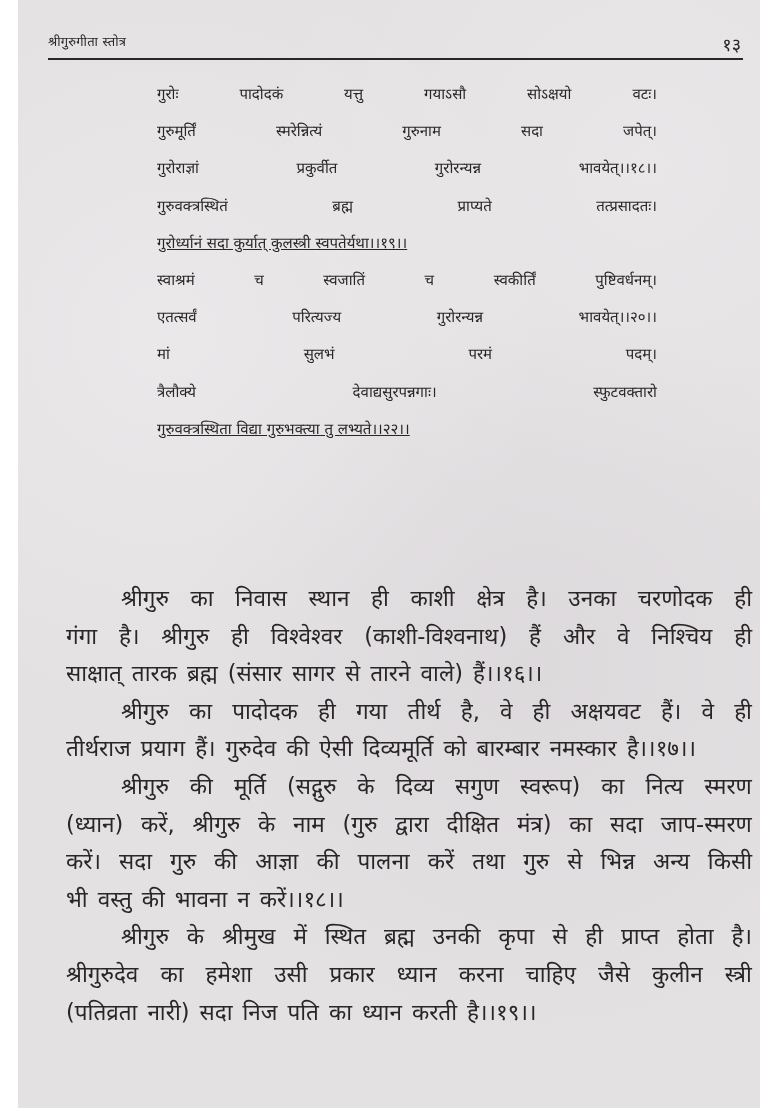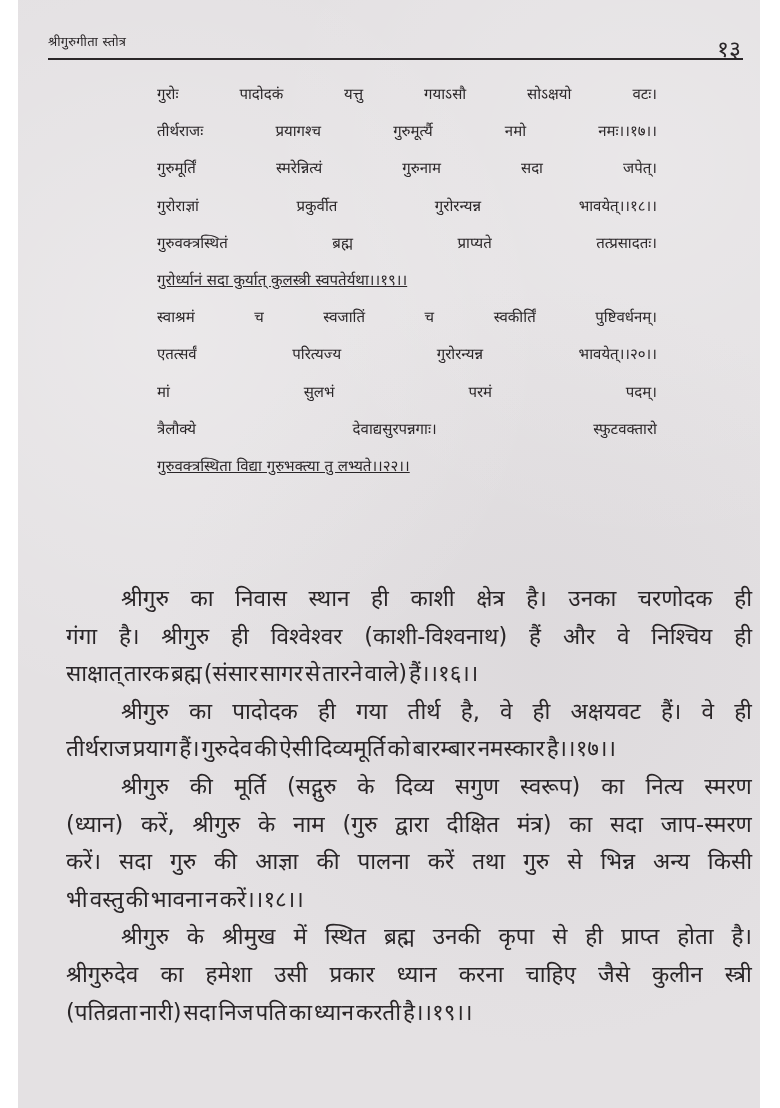--- a/index.html
+++ b/index.html
@@ -39,21 +39,21 @@
     position: absolute;
     left: 0;
     top: 2px;
     font-size: 13px;
     letter-spacing: 0.2px;
   }
   .running-head .page-no {
     position: absolute;
     right: 2px;
     top: 2px;
-    font-size: 23px;
+    font-size: 18px;
   }
   .verses {
     position: absolute;
     left: 139px;
     top: 76px;
     width: 500px;
   }
   .verse-line {
     height: 37.2px;
     line-height: 37.2px;
@@ -84,48 +84,41 @@
     display: flex;
     justify-content: space-between;
     white-space: nowrap;
     height: 37.6px;
   }
   .para .line.first {
     padding-left: 55px;
   }
   .para .line.last {
     justify-content: flex-start;
-    gap: 2px;
+    gap: 10px;
   }
 </style>
 </head>
 <body>
 
 <div class="page">
 
   <div class="running-head">
     <span class="title">श्रीगुरुगीता स्तोत्र</span>
     <span class="page-no">१३</span>
   </div>
 
   <div class="verses" id="verses">
       <div class="verse-line">
         <span>गुरोः</span>
         <span>पादोदकं</span>
         <span>यत्तु</span>
         <span>गयाऽसौ</span>
         <span>सोऽक्षयो</span>
         <span>वटः।</span>
-      </div>
-      <div class="verse-line">
-        <span>तीर्थराजः</span>
-        <span>प्रयागश्च</span>
-        <span>गुरुमूर्त्यै</span>
-        <span>नमो</span>
-        <span>नमः।।१७।।</span>
       </div>
       <div class="verse-line">
         <span>गुरुमूर्तिं</span>
         <span>स्मरेन्नित्यं</span>
         <span>गुरुनाम</span>
         <span>सदा</span>
         <span>जपेत्।</span>
       </div>
       <div class="verse-line">
         <span>गुरोराज्ञां</span>

